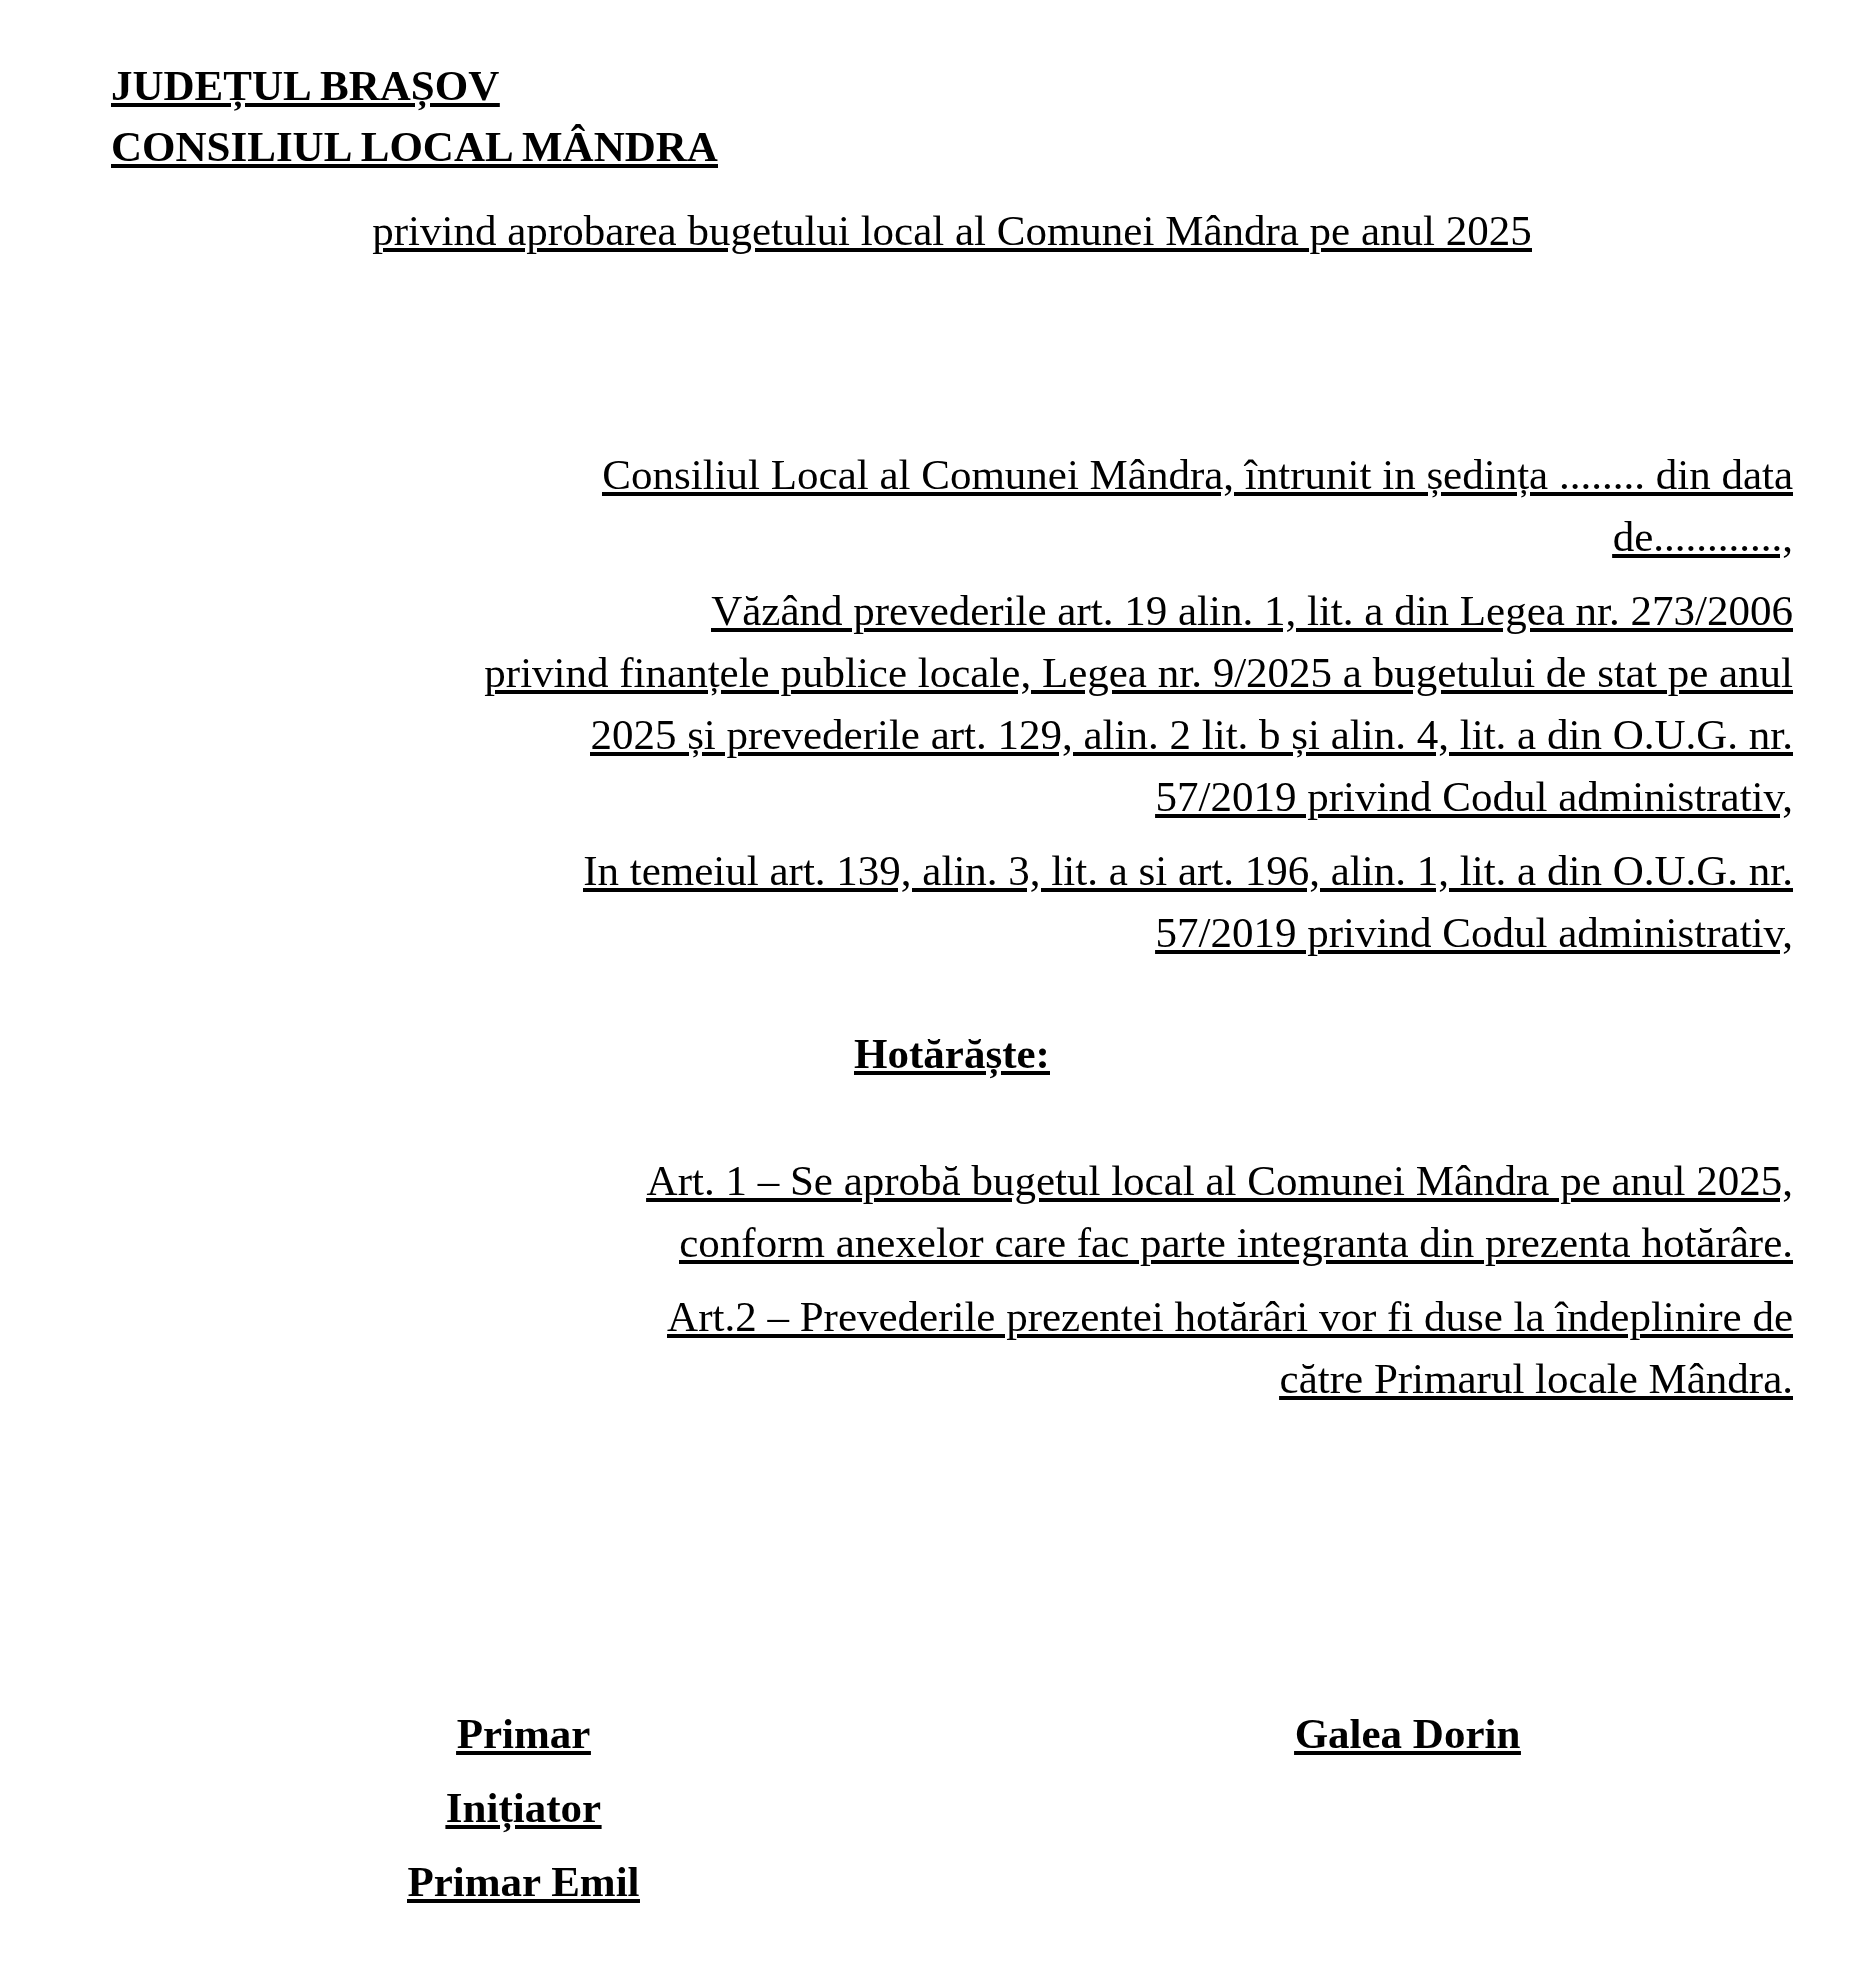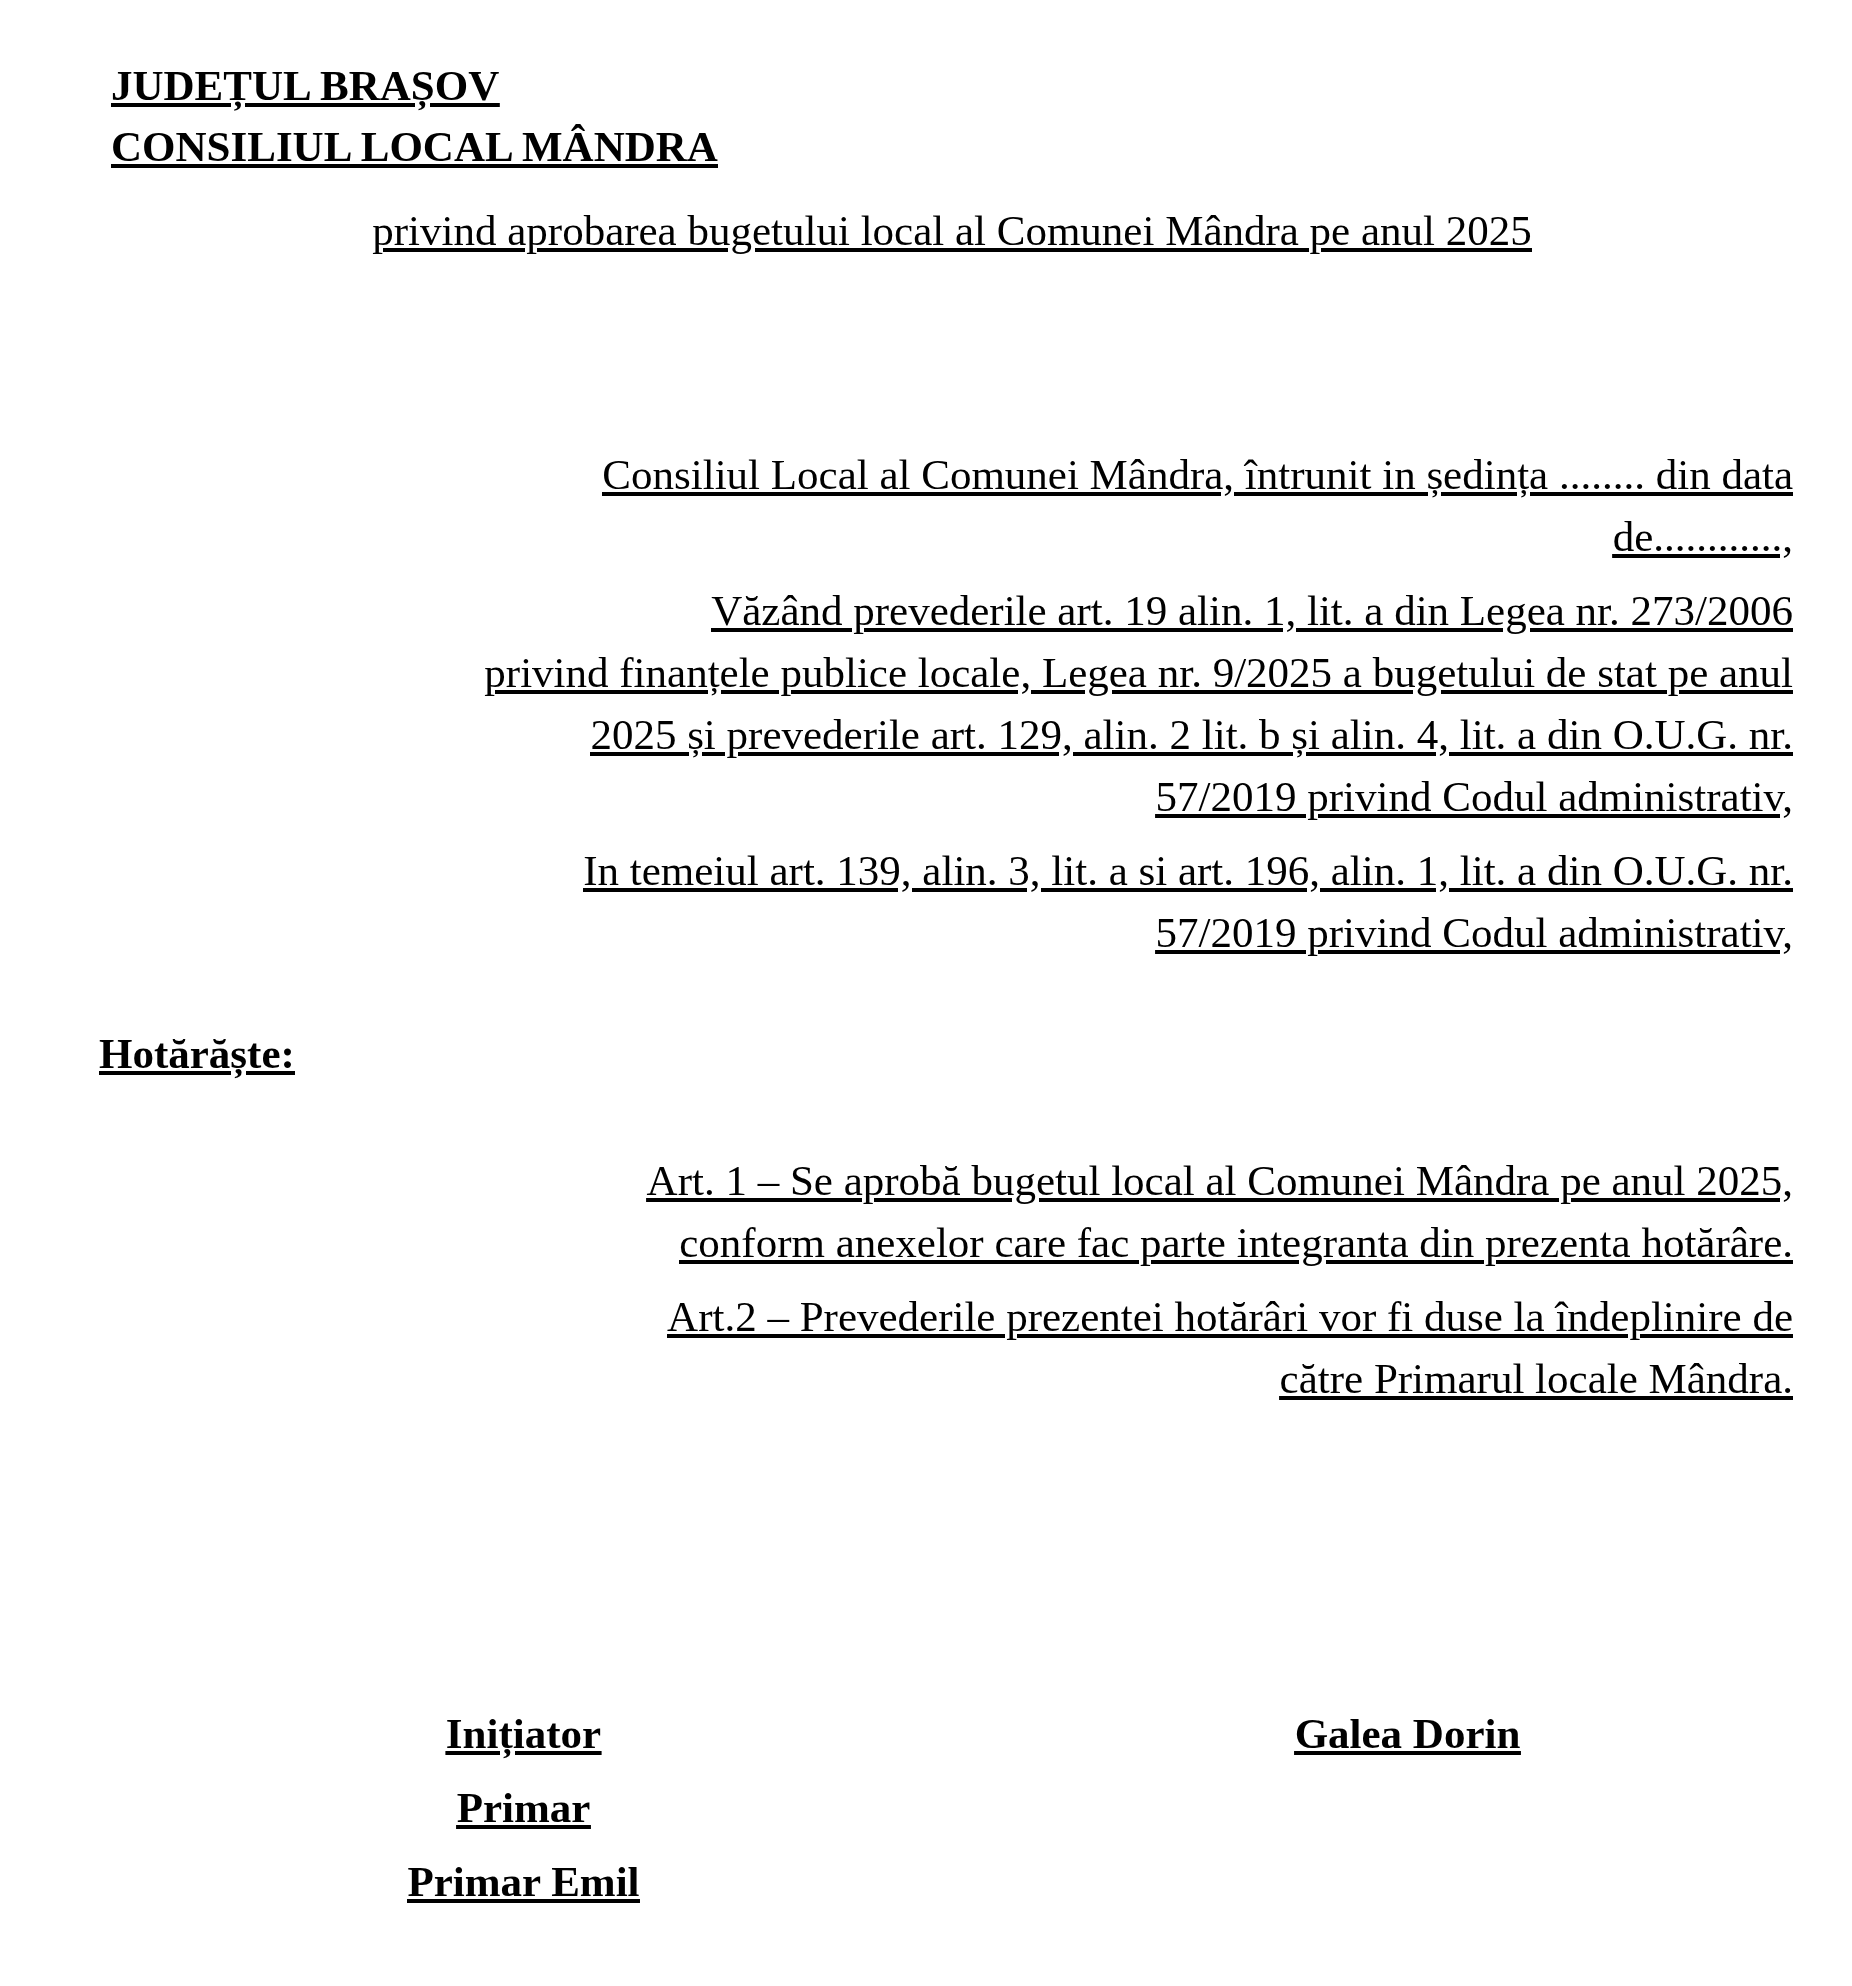--- a/index.html
+++ b/index.html
@@ -31,21 +31,21 @@
   }
   .para {
     white-space: pre-line;
     text-indent: 142px;
     line-height: 62px;
     text-align: right;
   }
   .resolution-heading {
     margin-top: 59px;
     margin-bottom: 65px;
-    text-align: left;
+    text-align: center;
     font-weight: bold;
     line-height: 62px;
   }
   .signatures {
     display: flex;
     margin-top: 269px;
     font-weight: bold;
     line-height: 62px;
   }
   .sig-col { text-align: center; }
@@ -81,22 +81,22 @@
 
   <div class="articles">
     <p class="para">Art. 1 – Se aprobă bugetul local al Comunei Mândra pe anul 2025,
 conform anexelor care fac parte integranta din prezenta hotărâre.</p>
     <p class="para">Art.2 – Prevederile prezentei hotărâri vor fi duse la îndeplinire de
 către Primarul locale Mândra.</p>
   </div>
 
   <div class="signatures">
     <div class="sig-col sig-left">
+      <div>Primar</div>
       <div>Inițiator</div>
-      <div>Primar</div>
       <div>Primar Emil</div>
     </div>
     <div class="sig-col sig-right">
       <div>Galea Dorin</div>
     </div>
   </div>
 
 </div>
 
 

